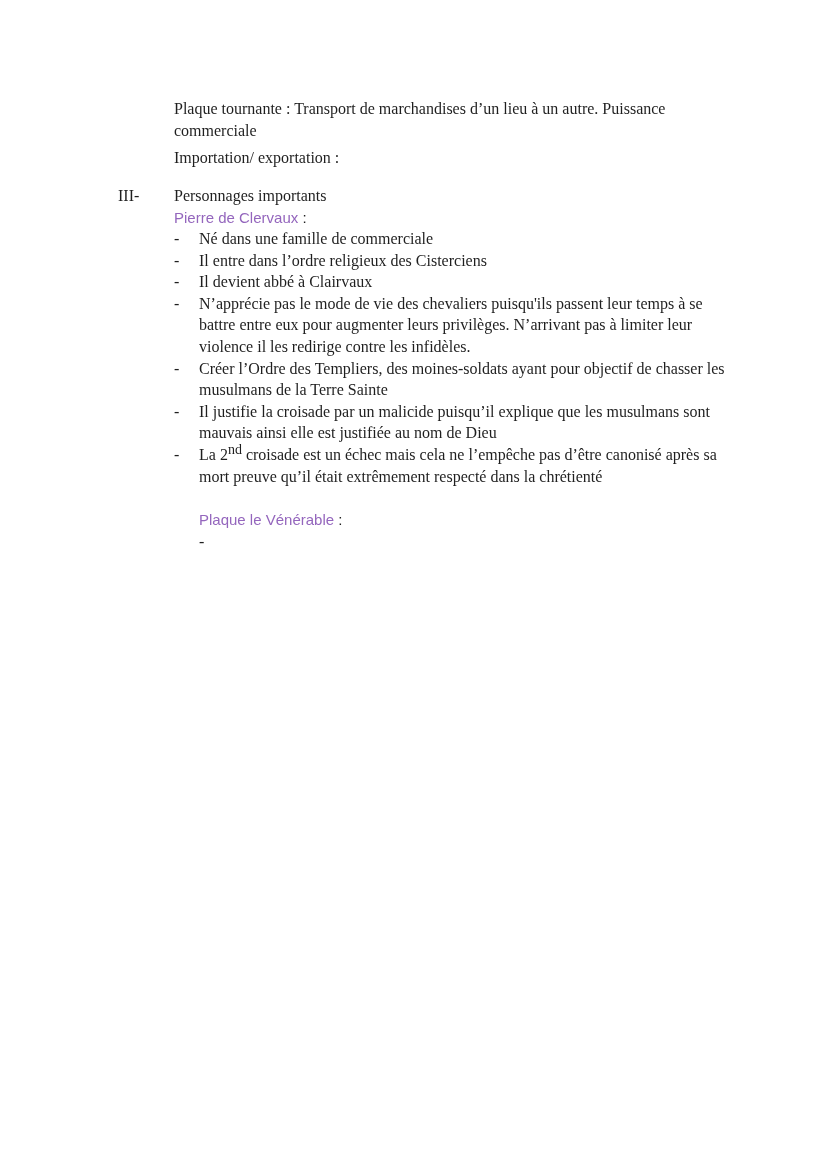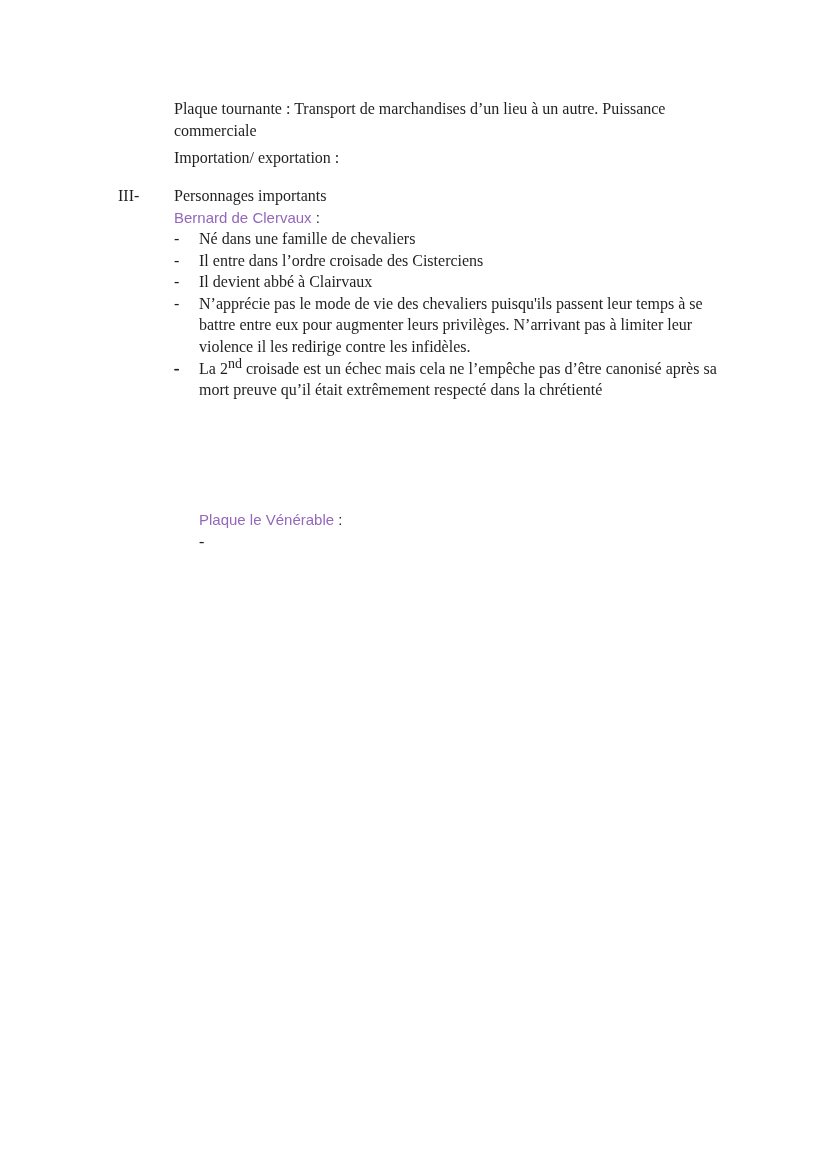--- a/index.html
+++ b/index.html
@@ -70,45 +70,47 @@
 <div class="page">
 
   <div class="line" style="left:174px; top:98px;">Plaque tournante : Transport de marchandises d’un lieu à un autre. Puissance</div>
   <div class="line" style="left:174px; top:120px;text-align:center;">commerciale</div>
   <div class="line" style="left:174px; top:138px;margin-top:9px;">Importation/ exportation :</div>
 
   <div class="line section-num" style="top:185px;">III-</div>
   <div class="line" style="left:174px; top:185px;">Personnages importants</div>
 
   <div class="line subheading" style="left:174px; top:207px;">
-    <span>Bernard de Clervaux</span><span class="colon"> :</span>
+    <span>Pierre de Clervaux</span><span class="colon"> :</span>
   </div>
 
   <ul class="bullets" style="top:228px;">
     <li>
       <span class="dash">-</span>
-      <span>Né dans une famille de chevaliers</span>
+      <span>Né dans une famille de commerciale</span>
     </li>
     <li>
       <span class="dash">-</span>
-      <span>Il entre dans l’ordre croisade des Cisterciens</span>
+      <span>Il entre dans l’ordre religieux des Cisterciens</span>
     </li>
     <li>
       <span class="dash">-</span>
       <span>Il devient abbé à Clairvaux</span>
     </li>
     <li>
       <span class="dash">-</span>
       <span>N’apprécie pas le mode de vie des chevaliers puisqu'ils passent leur temps à se battre entre eux pour augmenter leurs privilèges. N’arrivant pas à limiter leur violence il les redirige contre les infidèles.</span>
     </li>
     <li>
       <span class="dash">-</span>
+      <span>Créer l’Ordre des Templiers, des moines-soldats ayant pour objectif de chasser les musulmans de la Terre Sainte</span>
     </li>
     <li>
       <span class="dash">-</span>
+      <span>Il justifie la croisade par un malicide puisqu’il explique que les musulmans sont mauvais ainsi elle est justifiée au nom de Dieu</span>
     </li>
     <li>
       <span class="dash">-</span>
       <span><span>La 2</span><sup>nd</sup><span> croisade est un échec mais cela ne l’empêche pas d’être canonisé après sa mort preuve qu’il était extrêmement respecté dans la chrétienté</span></span>
     </li>
   </ul>
 
   <div class="line subheading" style="left:199px; top:509px;">
     <span>Plaque le Vénérable</span><span class="colon"> :</span>
   </div>

